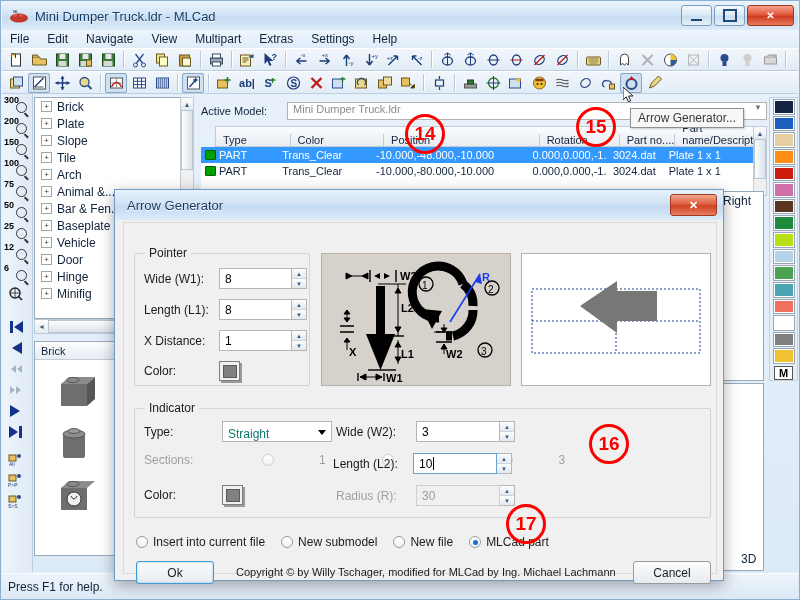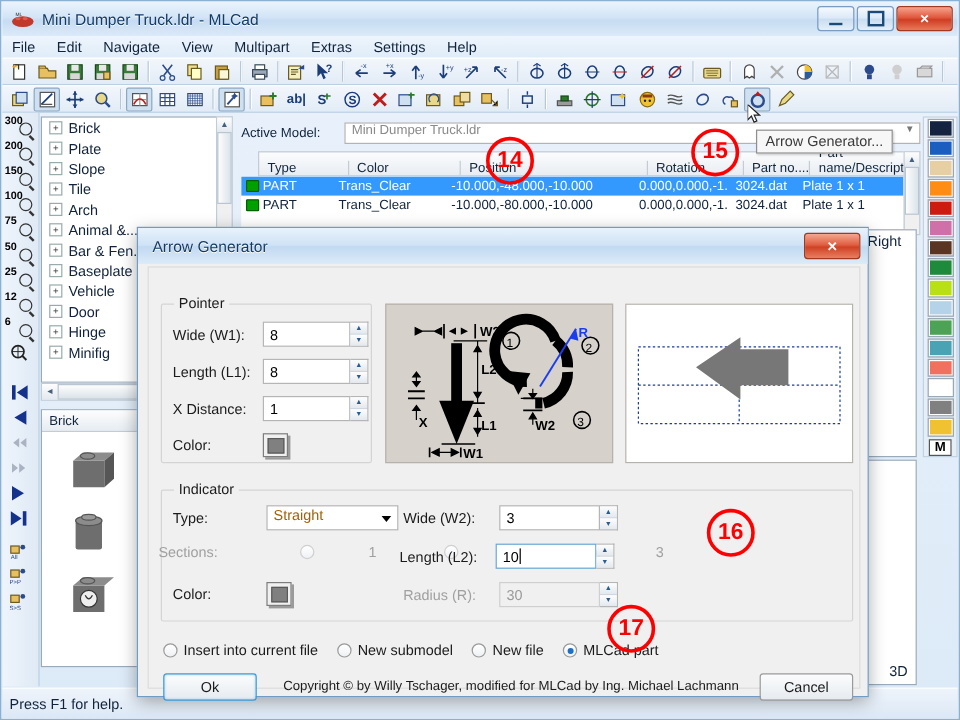--- a/index.html
+++ b/index.html
@@ -182,21 +182,21 @@
   .spin{width:15px;height:21px;display:flex;flex-direction:column;border:1px solid #b5b5b5;border-left:none;box-sizing:border-box;}
   .spin div{flex:1;background:linear-gradient(180deg,#fdfdfd,#e3e9ef);display:flex;align-items:center;justify-content:center;font-size:6px;color:#2b5d8c;}
   .spin div:first-child{border-bottom:1px solid #cfd6dd;}
   .colorbtn{
     width:21px;height:20px;border:1px solid #7d7d7d;background:#f0f0f0;
     display:flex;align-items:center;justify-content:center;box-shadow:2px 2px 0 #9a9a9a;box-sizing:border-box;
   }
   .colorbtn i{display:block;width:12px;height:11px;background:#808080;border:1px solid #5a5a5a;}
   .combo{
     width:110px;height:21px;background:#fff;border:1px solid #b5b5b5;box-sizing:border-box;
-    display:flex;align-items:flex-start;padding-left:5px;font-size:12px;color:#a16207;position:relative;
+    display:flex;align-items:flex-end;padding-left:5px;font-size:12px;color:#0f766e;position:relative;
   }
   .combo .car{position:absolute;right:5px;top:8px;border-left:4px solid transparent;border-right:4px solid transparent;border-top:5px solid #000;}
   .radio{width:12px;height:12px;border-radius:50%;border:1px solid #9a9a9a;background:linear-gradient(180deg,#fff,#eef1f4);display:inline-block;position:relative;box-sizing:border-box;flex:0 0 auto;}
   .radio.on:after{content:"";position:absolute;left:2.5px;top:2.5px;width:5px;height:5px;border-radius:50%;background:#1b6fc4;}
   .radio.dimon:after{content:"";position:absolute;left:2.5px;top:2.5px;width:5px;height:5px;border-radius:50%;background:#9a9a9a;}
   .radio.dim{border-color:#cfcfcf;}
   .rlabel{font-size:12px;color:#1b1b1b;margin-left:5px;margin-right:16px;}
   .rlabel.dim{color:#a0a0a0;}
   .diagram{position:absolute;left:197px;top:30px;width:190px;height:133px;background:#d6d2cb;border:1px solid #b6b2ab;box-sizing:border-box;}
   .preview{position:absolute;left:397px;top:30px;width:190px;height:133px;background:#fff;border:1px solid #b6b2ab;box-sizing:border-box;}
@@ -1026,21 +1026,21 @@
       <div class="group" style="left:10px;top:185px;width:577px;height:110px;">
         <span class="grp-title">Indicator</span>
       </div>
       <div class="frow" style="left:20px;top:198px;">
         <span class="flabel" style="width:78px">Type:</span>
         <span class="combo">
           <span>Straight</span>
           <span class="car"></span>
         </span>
       </div>
-      <div class="frow" style="left:8px;top:230px;gap:40px;">
+      <div class="frow" style="left:20px;top:230px;gap:40px;">
         <span class="flabel dim" style="width:78px">Sections:</span>
         <span class="radio dim"></span>
         <span class="rlabel dim">1</span>
         <span class="radio dim"></span>
         <span class="rlabel dim">2</span>
         <span class="radio dim dimon"></span>
         <span class="rlabel dim">3</span>
       </div>
       <div class="frow" style="left:20px;top:262px;">
         <span class="flabel" style="width:78px">Color:</span>

